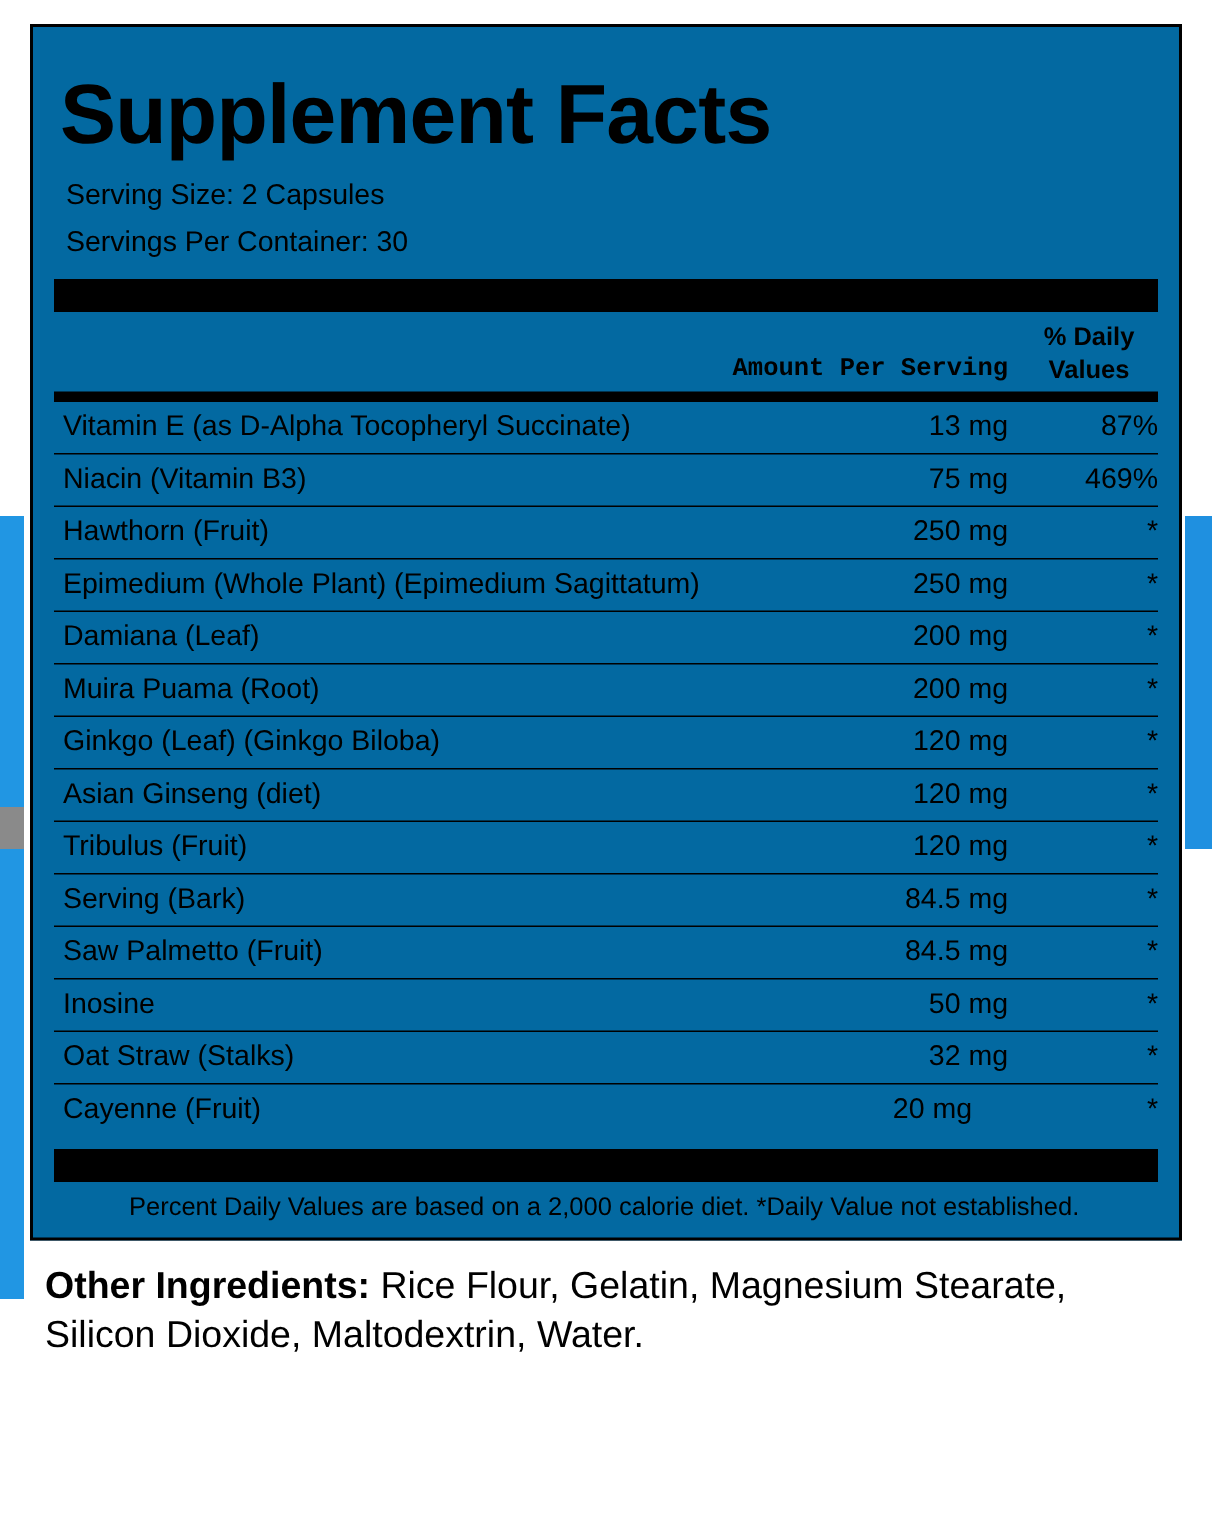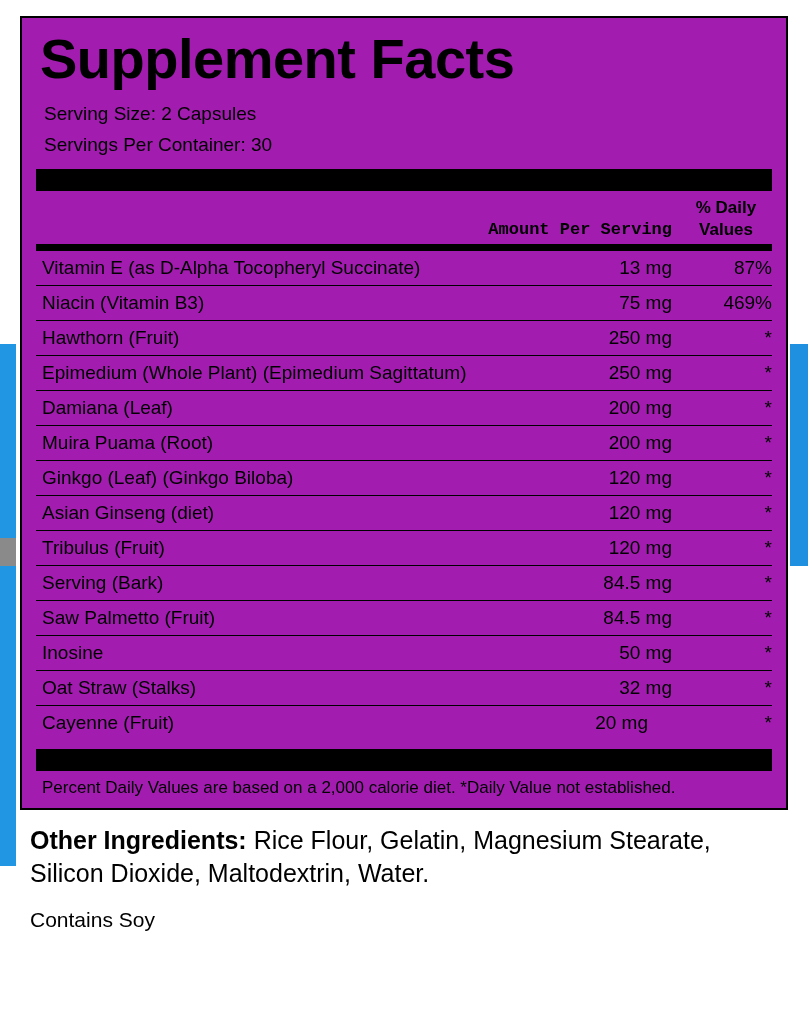--- a/index.html
+++ b/index.html
@@ -54,23 +54,23 @@
     position: relative;
     z-index: 1;
     padding: 16px 20px 0 20px;
     box-sizing: border-box;
     width: 808px;
   }
 
   
   .panel {
     border: 2px solid #000;
-    background: #a21caf;
+    background: #0369a1;
     box-sizing: border-box;
-    padding: 10px 14px 8px 14px;
+    padding: 27px 14px 8px 14px;
   }
 
   .panel-title {
     font-size: 56px;
     font-weight: bold;
     letter-spacing: -0.5px;
     line-height: 1.05;
     margin: 2px 0 10px 4px;
     white-space: nowrap;
   }
@@ -144,20 +144,21 @@
   }
   .nrow .n-dv {
     width: 92px;
     text-align: right;
     white-space: nowrap;
   }
 
   .footnote {
     font-size: 17px;
     padding: 7px 0 2px 6px;
+    margin-left: 44px;
   }
 
   
   .other-ing {
     font-size: 25px;
     line-height: 1.32;
     margin: 14px 4px 0 10px;
   }
   .other-ing .label {
     font-weight: bold;
@@ -288,15 +289,14 @@
     <div class="rule-thick"></div>
 
     <div class="footnote">Percent Daily Values are based on a 2,000 calorie diet. *Daily Value not established.</div>
 
   </div>
 
   <div class="other-ing">
     <span class="label">Other Ingredients:</span><span> Rice Flour, Gelatin, Magnesium Stearate, Silicon Dioxide, Maltodextrin, Water.</span>
   </div>
 
-  <div class="contains">Contains Soy</div>
 
 </div>
 
 </body></html>

